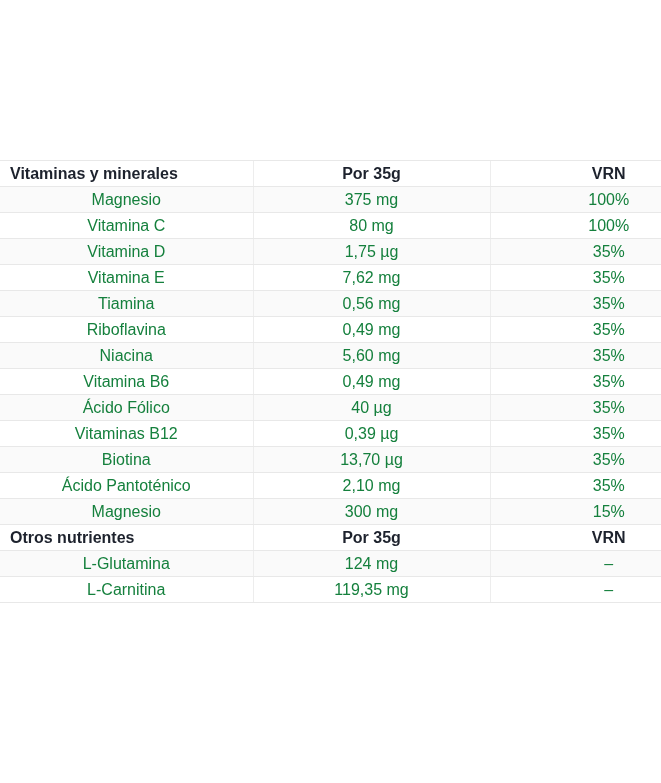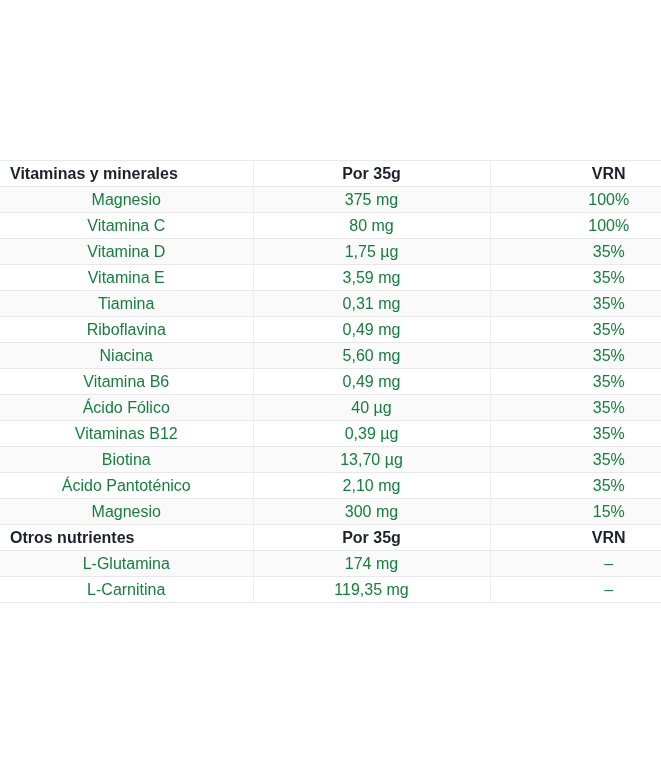--- a/index.html
+++ b/index.html
@@ -94,26 +94,26 @@
           <td>80 mg</td>
           <td>100%</td>
         </tr>
         <tr>
           <td>Vitamina D</td>
           <td>1,75 µg</td>
           <td>35%</td>
         </tr>
         <tr>
           <td>Vitamina E</td>
-          <td>3,59 mg</td>
+          <td>7,62 mg</td>
           <td>35%</td>
         </tr>
         <tr>
           <td>Tiamina</td>
-          <td>0,31 mg</td>
+          <td>0,56 mg</td>
           <td>35%</td>
         </tr>
         <tr>
           <td>Riboflavina</td>
           <td>0,49 mg</td>
           <td>35%</td>
         </tr>
         <tr>
           <td>Niacina</td>
           <td>5,60 mg</td>
@@ -152,21 +152,21 @@
       </tbody>
 
       <tbody>
         <tr class="header-row">
           <th>Otros nutrientes</th>
           <th>Por 35g</th>
           <th>VRN</th>
         </tr>
         <tr>
           <td>L-Glutamina</td>
-          <td>174 mg</td>
+          <td>124 mg</td>
           <td>–</td>
         </tr>
         <tr>
           <td>L-Carnitina</td>
           <td>119,35 mg</td>
           <td>–</td>
         </tr>
       </tbody>
     </table>
   </div>

